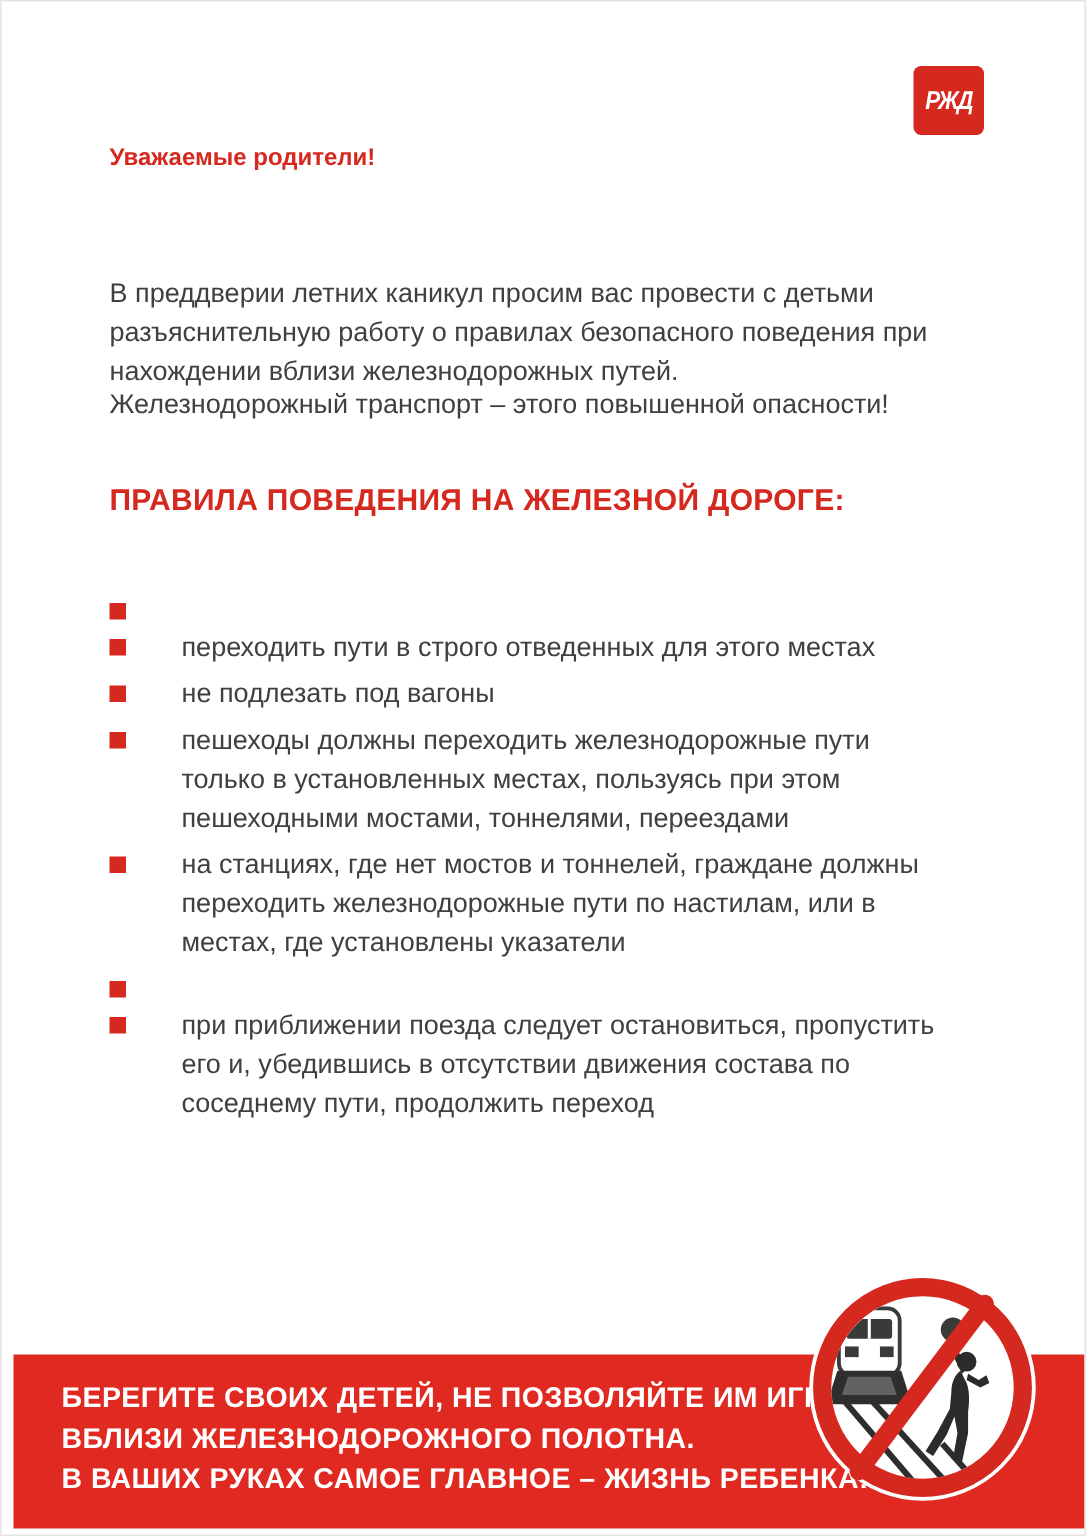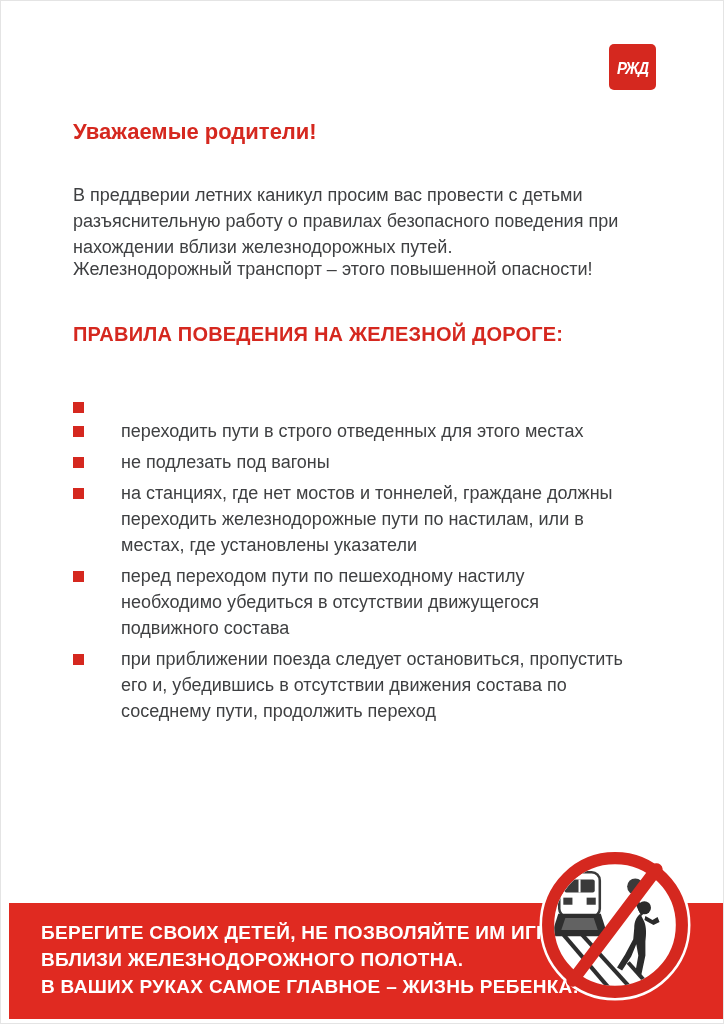--- a/index.html
+++ b/index.html
@@ -20,22 +20,22 @@
     position:absolute;left:608px;top:43px;width:47px;height:46px;
     background:var(--accent-red);border-radius:5px;
     display:flex;align-items:center;justify-content:center;
   }
   .logo-text{
     color:#fff;font-weight:bold;font-style:italic;font-size:15px;
     letter-spacing:-1px;transform:scaleY(1.15);
   }
   
   .greeting{
-    position:absolute;left:72px;top:118px;
-    color:var(--accent-red);font-size:22px;font-weight:bold;
+    position:absolute;left:72px;top:96px;
+    color:var(--accent-red);font-size:16px;font-weight:bold;
   }
   .intro{
     position:absolute;left:72px;top:181px;width:600px;
     color:var(--text-gray);font-size:18px;line-height:26px;
     white-space:pre-line;
   }
   .warning{
     position:absolute;left:72px;top:258px;width:600px;
     color:var(--text-gray);font-size:18px;
   }
@@ -99,29 +99,32 @@
     <li class="rule">
       <span class="bullet"></span>
       <span class="rule-text">переходить пути в строго отведенных для этого местах</span>
     </li>
     <li class="rule">
       <span class="bullet"></span>
       <span class="rule-text">не подлезать под вагоны</span>
     </li>
     <li class="rule">
       <span class="bullet"></span>
+      <span class="rule-text">пешеходы должны переходить железнодорожные пути
+только в установленных местах, пользуясь при этом
+пешеходными мостами, тоннелями, переездами</span>
+    </li>
+    <li class="rule">
+      <span class="bullet"></span>
       <span class="rule-text">на станциях, где нет мостов и тоннелей, граждане должны
 переходить железнодорожные пути по настилам, или в
 местах, где установлены указатели</span>
     </li>
     <li class="rule">
       <span class="bullet"></span>
-      <span class="rule-text">перед переходом пути по пешеходному настилу
-необходимо убедиться в отсутствии движущегося
-подвижного состава</span>
     </li>
     <li class="rule">
       <span class="bullet"></span>
       <span class="rule-text">при приближении поезда следует остановиться, пропустить
 его и, убедившись в отсутствии движения состава по
 соседнему пути, продолжить переход</span>
     </li>
   </ul>
 
   <div class="banner">

